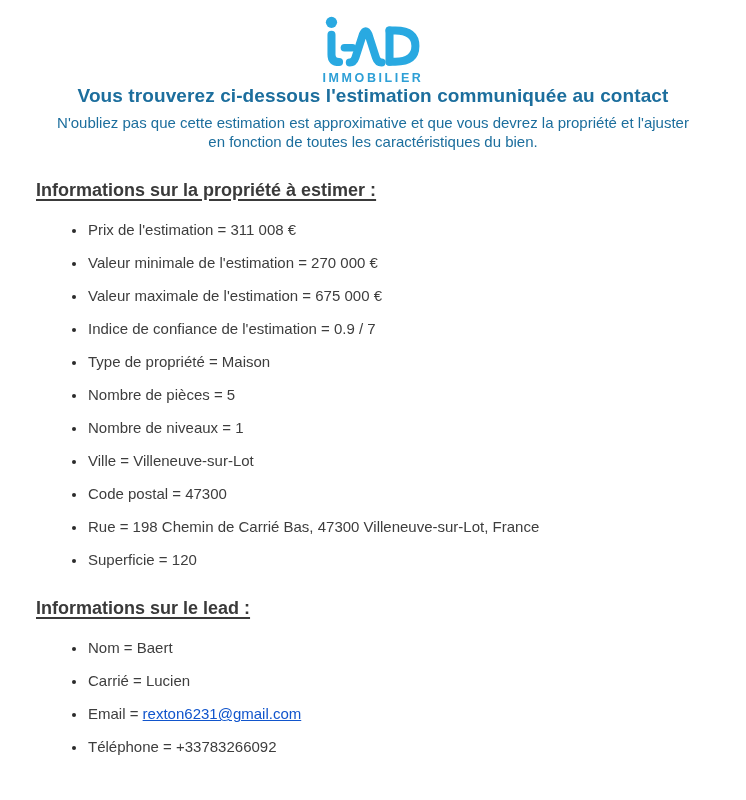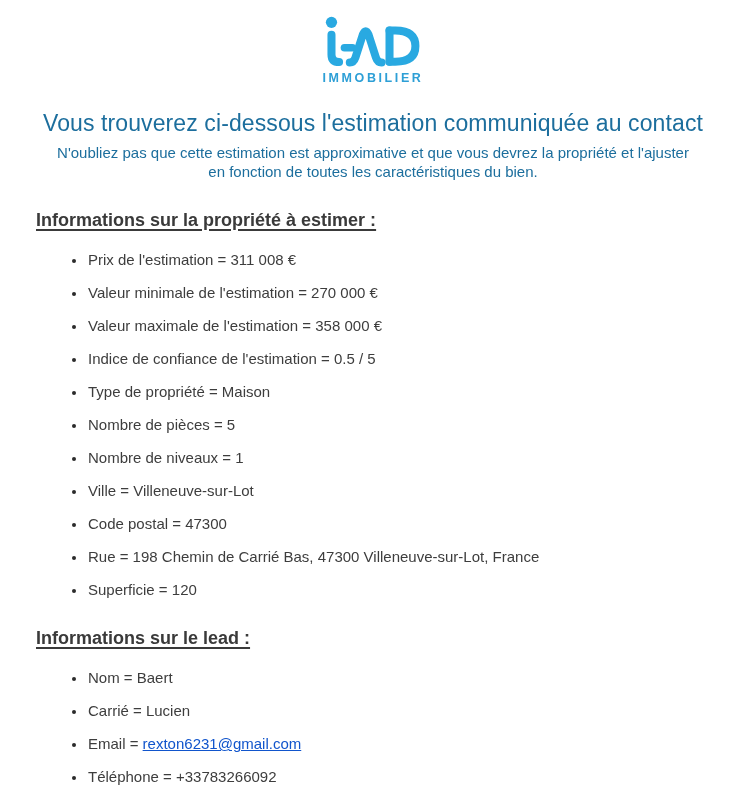--- a/index.html
+++ b/index.html
@@ -24,25 +24,24 @@
     letter-spacing: 2.6px;
     text-align: center;
   }
   .sr-only {
     position: absolute; width: 1px; height: 1px;
     overflow: hidden; clip: rect(0 0 0 0); white-space: nowrap;
   }
 
   
   .title {
-    margin-top: 25px;
     text-align: center;
     color: #1c6e9d;
-    font-size: 23px;
-    font-weight: normal;
+    font-size: 19px;
+    font-weight: bold;
     letter-spacing: 0.1px;
   }
   .subtitle {
     margin-top: 6px;
     text-align: center;
     color: #1c6e9d;
     font-size: 15px;
     line-height: 1.27;
   }
 
@@ -102,22 +101,22 @@
   <div class="subtitle">
     <div>N'oubliez pas que cette estimation est approximative et que vous devrez la propriété et l'ajuster</div>
     <div>en fonction de toutes les caractéristiques du bien.</div>
   </div>
 
   <div>
     <div class="section-heading">Informations sur la propriété à estimer :</div>
     <ul class="info-list">
       <li>Prix de l'estimation = 311 008 €</li>
       <li>Valeur minimale de l'estimation = 270 000 €</li>
-      <li>Valeur maximale de l'estimation = 358 000 €</li>
-      <li>Indice de confiance de l'estimation = 0.5 / 5</li>
+      <li>Valeur maximale de l'estimation = 675 000 €</li>
+      <li>Indice de confiance de l'estimation = 0.9 / 7</li>
       <li>Type de propriété = Maison</li>
       <li>Nombre de pièces = 5</li>
       <li>Nombre de niveaux = 1</li>
       <li>Ville = Villeneuve-sur-Lot</li>
       <li>Code postal = 47300</li>
       <li>Rue = 198 Chemin de Carrié Bas, 47300 Villeneuve-sur-Lot, France</li>
       <li>Superficie = 120</li>
     </ul>
   </div>
 

